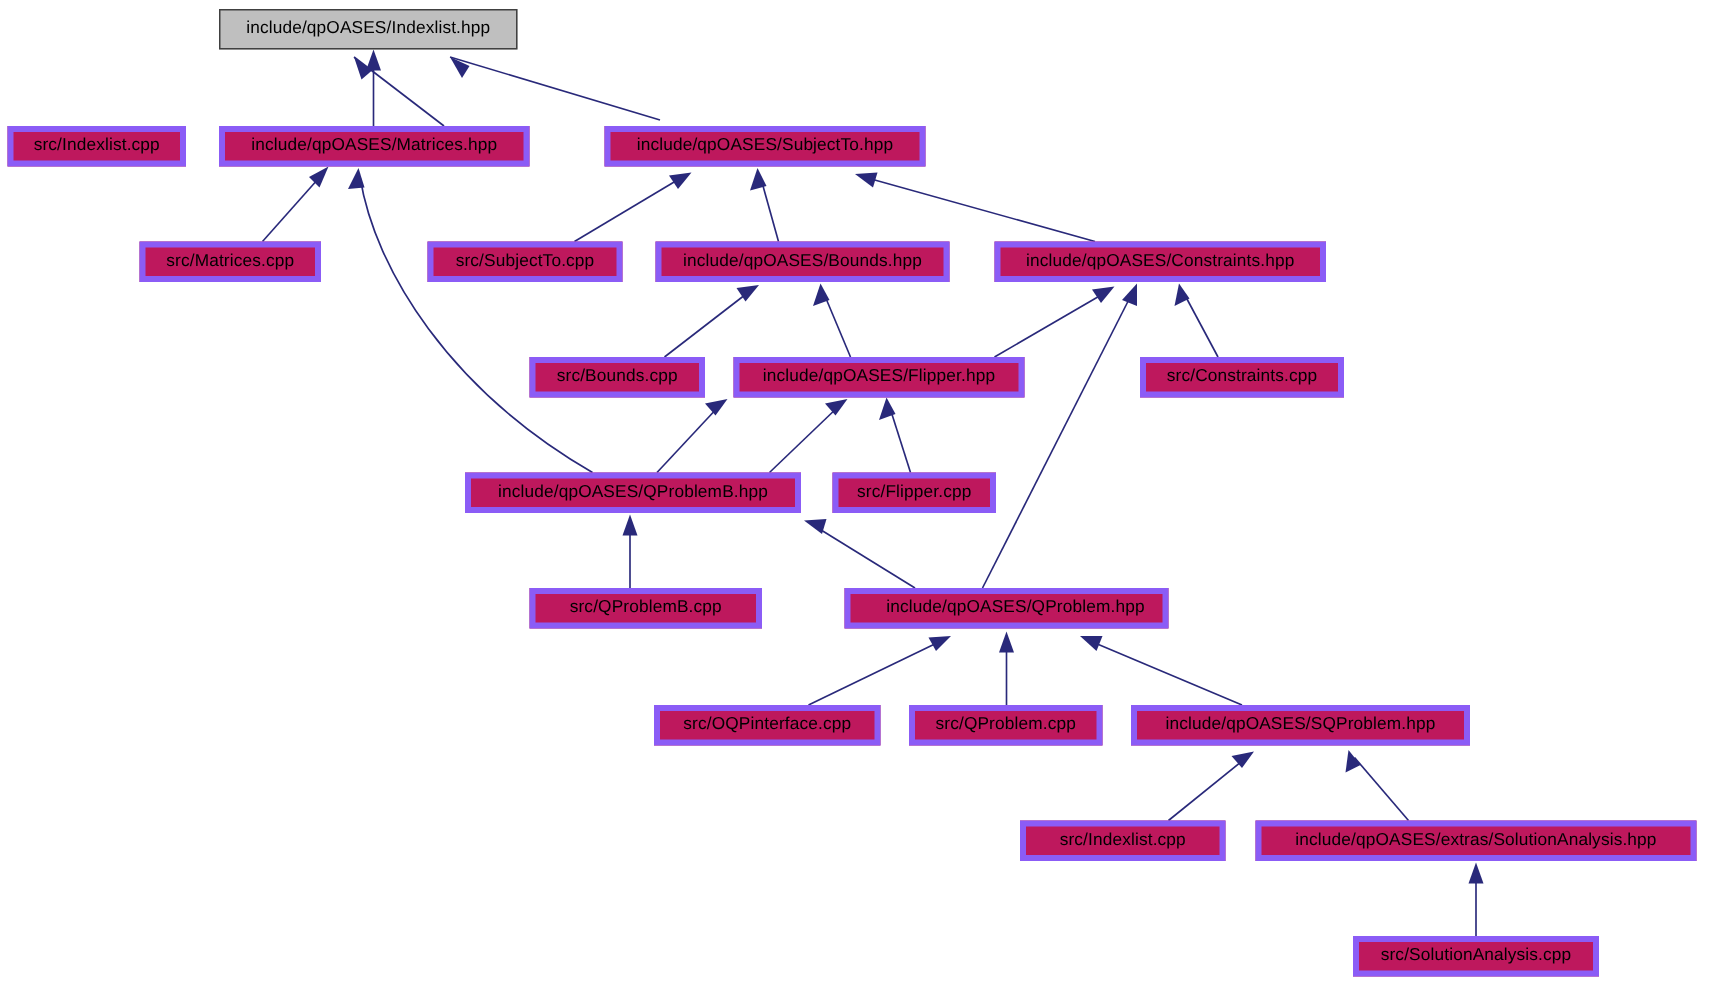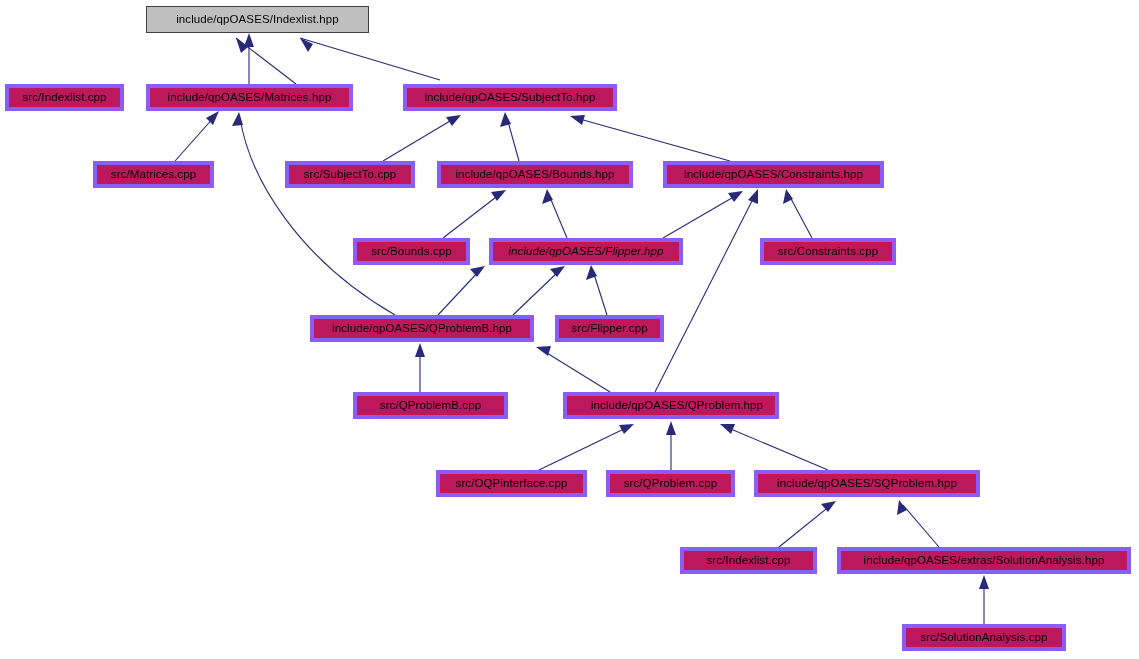--- a/index.html
+++ b/index.html
@@ -107,21 +107,21 @@
       <path d="M 720,424 L 731,434 L 735,424 Z" class="edge-head"></path>
       <path d="M 779,547 L 831,505" class="edge-path"></path>
       <path d="M 836,501 L 821,504 L 828,512 Z" class="edge-head"></path>
       <path d="M 939,547 L 903,505" class="edge-path"></path>
       <path d="M 899,500 L 897,515 L 907,510 Z" class="edge-head"></path>
       <path d="M 984,624 L 984,581" class="edge-path"></path>
       <path d="M 984,575 L 979,589 L 989,589 Z" class="edge-head"></path>
     </svg>
 
   <div id="nodes-layer">
-      <div class="node current" style="left: 146px; top: 6px; width: 223px; height: 27px;">
+      <div class="node current" style="left: 146px; top: 6px; width: 199px; height: 27px;">
         <span class="node-label">include/qpOASES/Indexlist.hpp</span>
       </div>
       <div class="node" style="left: 5px; top: 84px; width: 119px; height: 27px;">
         <span class="node-label">src/Indexlist.cpp</span>
       </div>
       <div class="node" style="left: 146px; top: 84px; width: 207px; height: 27px;">
         <span class="node-label">include/qpOASES/Matrices.hpp</span>
       </div>
       <div class="node" style="left: 403px; top: 84px; width: 214px; height: 27px;">
         <span class="node-label">include/qpOASES/SubjectTo.hpp</span>
@@ -134,21 +134,21 @@
       </div>
       <div class="node" style="left: 437px; top: 161px; width: 196px; height: 27px;">
         <span class="node-label">include/qpOASES/Bounds.hpp</span>
       </div>
       <div class="node" style="left: 663px; top: 161px; width: 221px; height: 27px;">
         <span class="node-label">include/qpOASES/Constraints.hpp</span>
       </div>
       <div class="node" style="left: 353px; top: 238px; width: 117px; height: 27px;">
         <span class="node-label">src/Bounds.cpp</span>
       </div>
-      <div class="node" style="left: 489px; top: 238px; width: 194px; height: 27px; font-style: italic;">
+      <div class="node" style="left: 489px; top: 238px; width: 194px; height: 27px;">
         <span class="node-label">include/qpOASES/Flipper.hpp</span>
       </div>
       <div class="node" style="left: 760px; top: 238px; width: 136px; height: 27px;">
         <span class="node-label">src/Constraints.cpp</span>
       </div>
       <div class="node" style="left: 310px; top: 315px; width: 224px; height: 27px; text-align: center;">
         <span class="node-label">include/qpOASES/QProblemB.hpp</span>
       </div>
       <div class="node" style="left: 555px; top: 315px; width: 109px; height: 27px; text-align: right;">
         <span class="node-label">src/Flipper.cpp</span>

